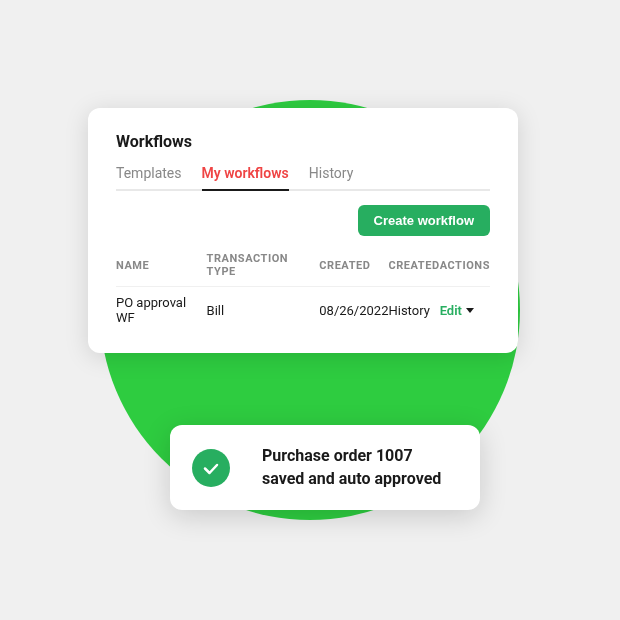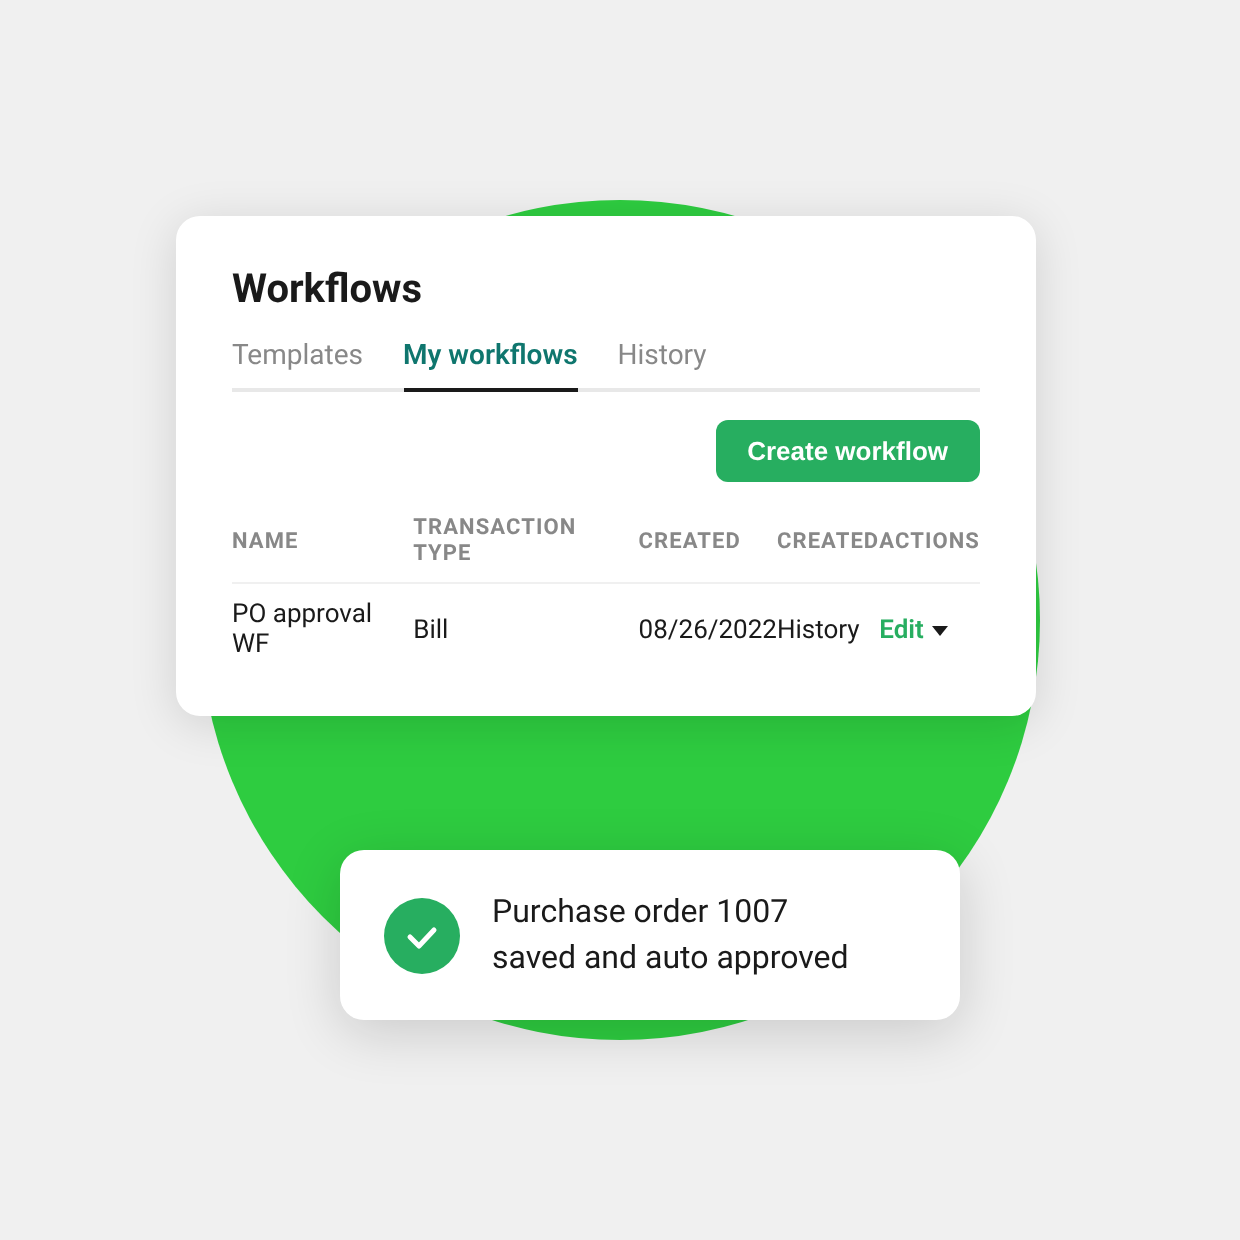--- a/index.html
+++ b/index.html
@@ -41,21 +41,21 @@
       left: 88px;
       width: 430px;
       background: #fff;
       border-radius: 12px;
       box-shadow: 0 4px 24px rgba(0,0,0,0.13);
       padding: 24px 28px 20px 28px;
       z-index: 2;
     }
 
     .card-title {
-      font-size: 20px;
+      font-size: 16px;
       font-weight: 700;
       color: #1a1a1a;
       margin-bottom: 14px;
     }
 
     .tabs {
       display: flex;
       gap: 20px;
       border-bottom: 2px solid #e8e8e8;
       margin-bottom: 14px;
@@ -65,21 +65,21 @@
     .tab {
       font-size: 14px;
       color: #888;
       padding-bottom: 8px;
       cursor: pointer;
       border-bottom: 2px solid transparent;
       margin-bottom: -2px;
     }
 
     .tab.active {
-      color: #0f766e;
+      color: #ef4444;
       font-weight: 600;
       border-bottom: 2px solid #1a1a1a;
     }
 
     .create-btn-row {
       display: flex;
       justify-content: flex-end;
       margin-bottom: 12px;
     }
 
@@ -171,22 +171,23 @@
     }
 
     .check-icon svg {
       width: 20px;
       height: 20px;
     }
 
     .toast-text {
       font-size: 16px;
       color: #1a1a1a;
-      font-weight: 400;
+      font-weight: 700;
       line-height: 1.4;
+      margin-left: 16px;
     }
   </style>
 </head>
 <body>
 
 <div class="scene">
   <div class="green-circle"></div>
 
   <div class="main-card">
     <div class="card-title">Workflows</div>

